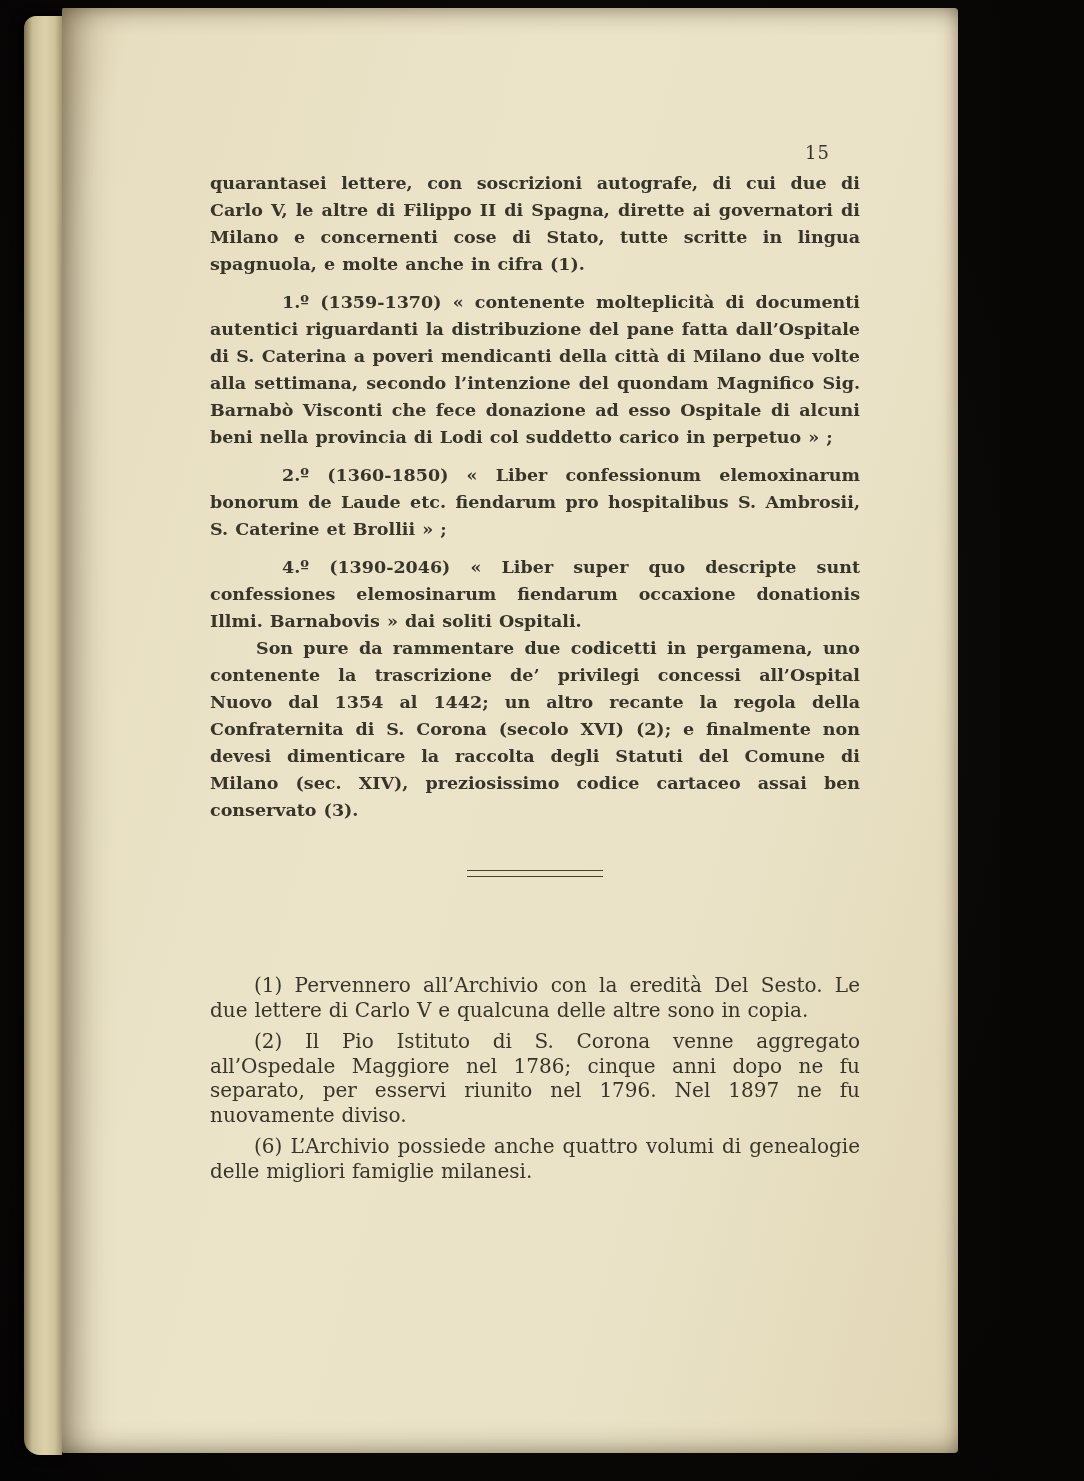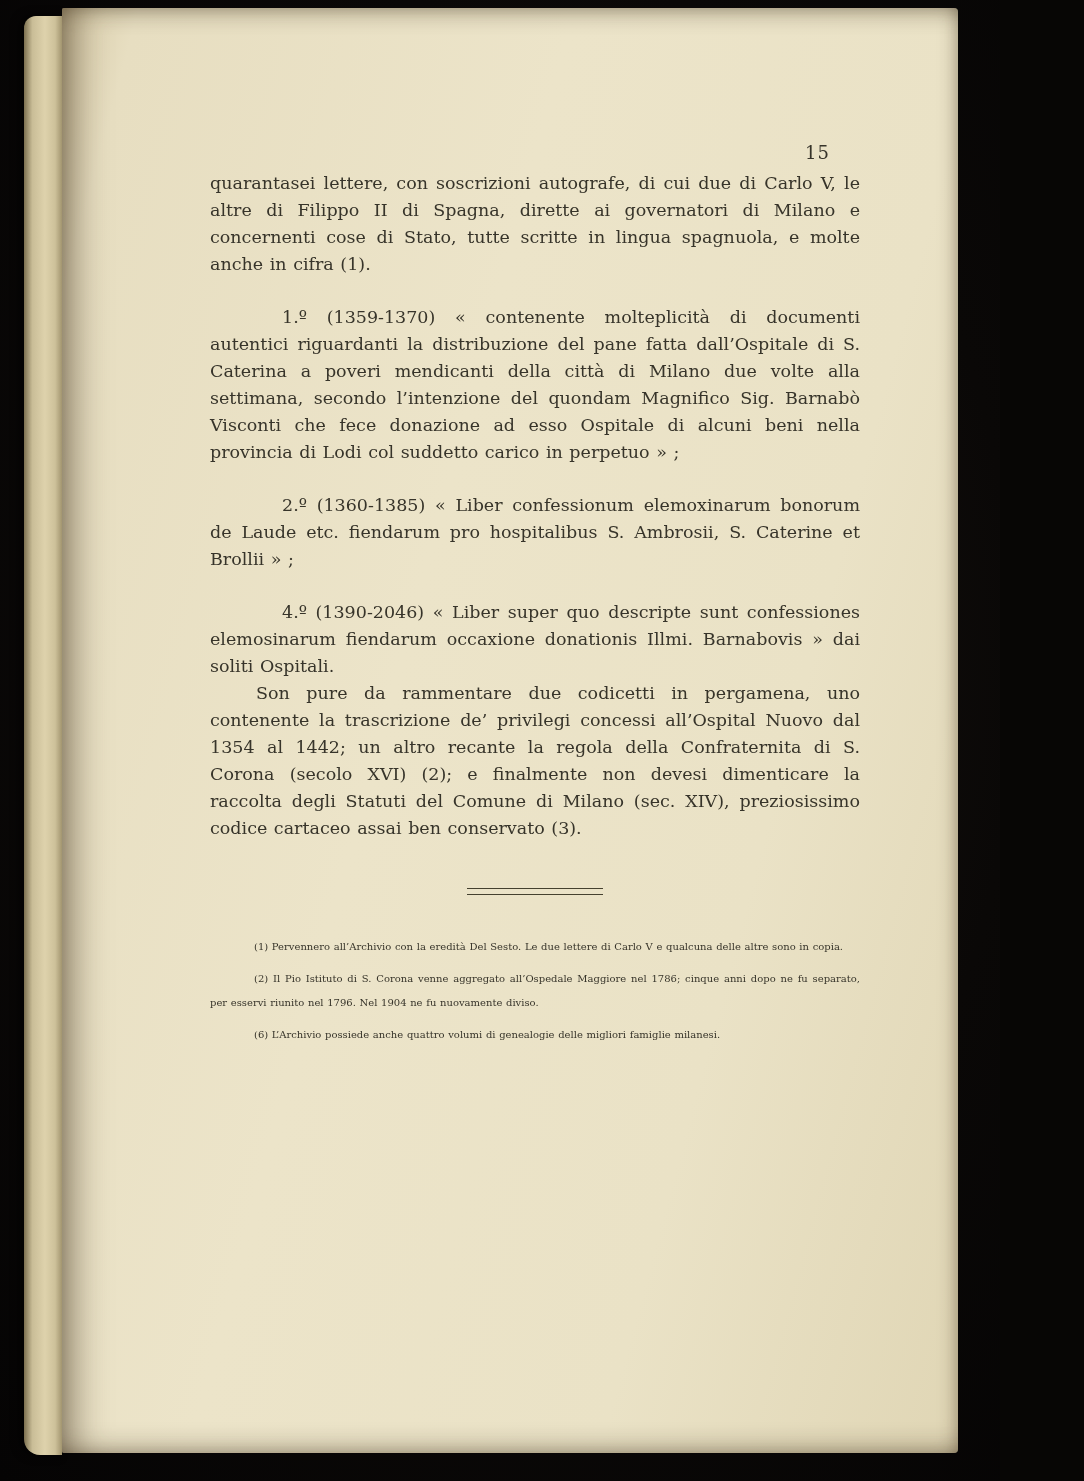--- a/index.html
+++ b/index.html
@@ -40,62 +40,63 @@
     text-align: right;
     padding-right: 30px;
     font-size: 18px;
     letter-spacing: 1px;
   }
   .body-text {
     margin-top: 7px;
     font-size: 17.5px;
     line-height: 27px;
     word-spacing: 1px;
+    font-weight: bold;
   }
   p { margin: 0; text-align: justify; }
   .indent { text-indent: 46px; }
-  .item   { text-indent: 72px; margin-top: 26px; }
+  .item   { text-indent: 72px; margin-top: 11px; }
   .divider {
     width: 136px; height: 5px;
     margin: 46px auto 0 auto;
     border-top: 1px solid #45412f;
     border-bottom: 1px solid #45412f;
   }
   .footnotes {
-    margin-top: 40px;
-    font-size: 10px;
+    margin-top: 96px;
+    font-size: 20px;
     line-height: 24.5px;
     word-spacing: 0.5px;
   }
   .footnote { text-indent: 44px; margin-top: 7px; }
   .footnote:first-child { margin-top: 0; }
 </style>
 </head>
 <body>
 
 <div class="scan">
   <div class="edge-strip"></div>
   <div class="page">
     <div class="content">
 
       <div class="page-number">15</div>
 
       <div class="body-text">
         <p>quarantasei lettere, con soscrizioni autografe, di cui due di Carlo V, le altre di Filippo II di Spagna, dirette ai governatori di Milano e concernenti cose di Stato, tutte scritte in lingua spagnuola, e molte anche in cifra (1).</p>
 
         <p class="item">1.º (1359-1370) « contenente molteplicità di documenti autentici riguardanti la distribuzione del pane fatta dall’Ospitale di S. Caterina a poveri mendicanti della città di Milano due volte alla settimana, secondo l’intenzione del quondam Magnifico Sig. Barnabò Visconti che fece donazione ad esso Ospitale di alcuni beni nella provincia di Lodi col suddetto carico in perpetuo » ;</p>
-        <p class="item">2.º (1360-1385) « Liber confessionum elemoxinarum bonorum de Laude etc. fiendarum pro hospitalibus S. Ambrosii, S. Caterine et Brollii » ;</p>
+        <p class="item">2.º (1360-1850) « Liber confessionum elemoxinarum bonorum de Laude etc. fiendarum pro hospitalibus S. Ambrosii, S. Caterine et Brollii » ;</p>
         <p class="item">4.º (1390-2046) « Liber super quo descripte sunt confessiones elemosinarum fiendarum occaxione donationis Illmi. Barnabovis » dai soliti Ospitali.</p>
 
         <p class="indent">Son pure da rammentare due codicetti in pergamena, uno contenente la trascrizione de’ privilegi concessi all’Ospital Nuovo dal 1354 al 1442; un altro recante la regola della Confraternita di S. Corona (secolo XVI) (2); e finalmente non devesi dimenticare la raccolta degli Statuti del Comune di Milano (sec. XIV), preziosissimo codice cartaceo assai ben conservato (3).</p>
       </div>
 
       <div class="divider"></div>
 
       <div class="footnotes">
         <p class="footnote">(1) Pervennero all’Archivio con la eredità Del Sesto. Le due lettere di Carlo V e qualcuna delle altre sono in copia.</p>
-        <p class="footnote">(2) Il Pio Istituto di S. Corona venne aggregato all’Ospedale Maggiore nel 1786; cinque anni dopo ne fu separato, per esservi riunito nel 1796. Nel 1904 ne fu nuovamente diviso.</p>
+        <p class="footnote">(2) Il Pio Istituto di S. Corona venne aggregato all’Ospedale Maggiore nel 1786; cinque anni dopo ne fu separato, per esservi riunito nel 1796. Nel 1897 ne fu nuovamente diviso.</p>
         <p class="footnote">(6) L’Archivio possiede anche quattro volumi di genealogie delle migliori famiglie milanesi.</p>
       </div>
 
     </div>
   </div>
 </div>
 
 </body></html>

